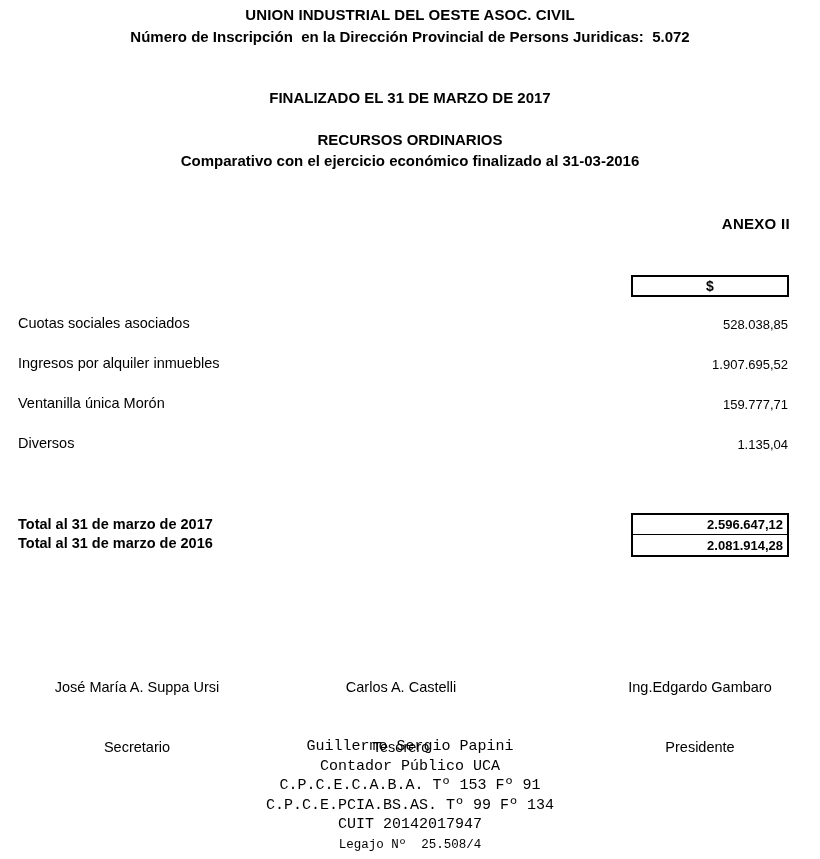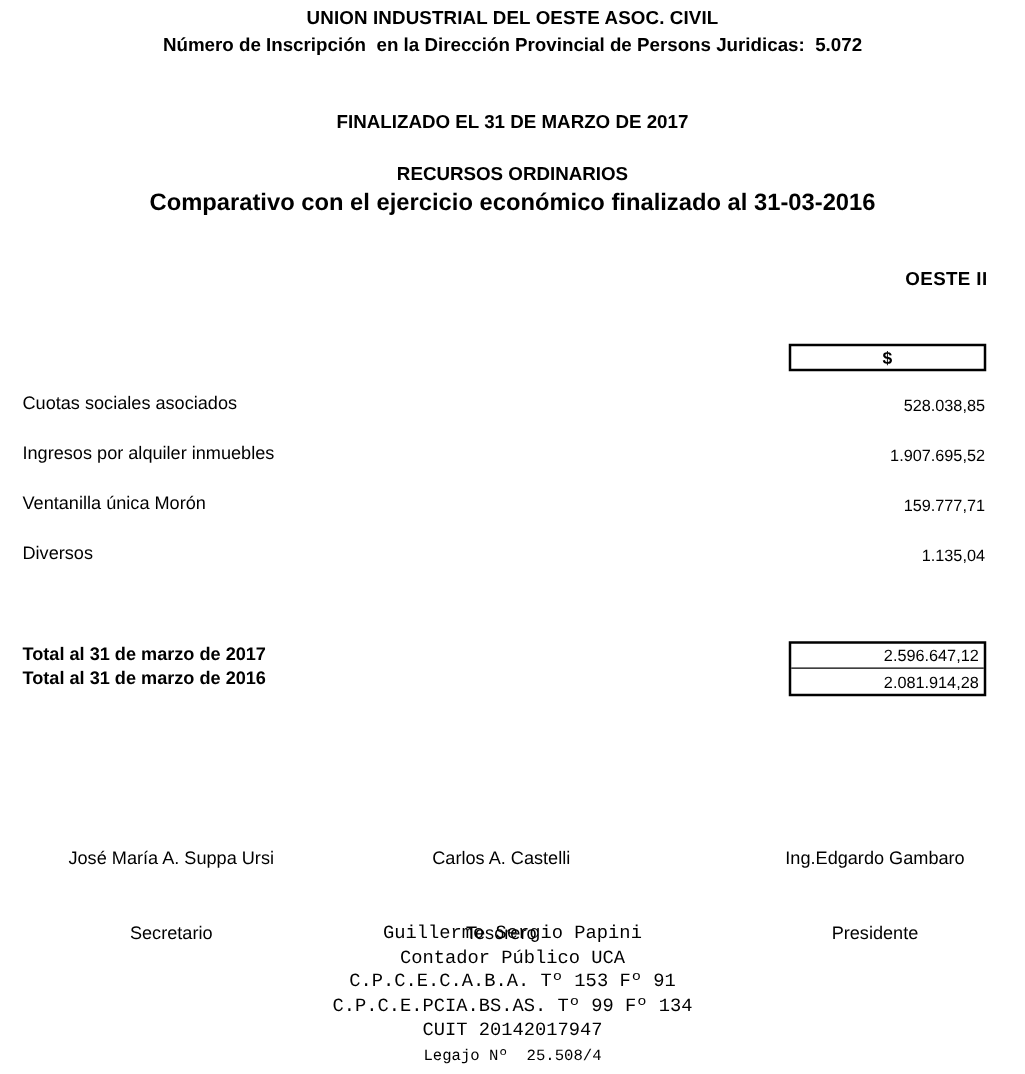--- a/index.html
+++ b/index.html
@@ -52,21 +52,21 @@
   .hdr-line5 {
     position: absolute;
     left: 0; right: 0;
     top: 131px;
     font-size: 15px;
   }
   .hdr-line6 {
     position: absolute;
     left: 0; right: 0;
     top: 152px;
-    font-size: 19px;
+    font-size: 15px;
   }
 
   .anexo {
     position: absolute;
     top: 215px;
     right: 30px;
     font-size: 15px;
     font-weight: bold;
     letter-spacing: 0.3px;
   }
@@ -137,21 +137,21 @@
     box-sizing: border-box;
   }
   .totals-box .trow {
     height: 20px;
     display: flex;
     align-items: center;
     justify-content: flex-end;
     padding-right: 4px;
     box-sizing: border-box;
     font-size: 13px;
-    font-weight: normal;
+    font-weight: bold;
     white-space: pre;
   }
   .totals-box .trow.first { border-bottom: 1.5px solid #000; }
 
   
   .signatures {
     position: absolute;
     left: 0;
     top: 637px;
     width: 820px;
@@ -195,21 +195,21 @@
 <body>
 
 <div class="page">
 
   <div class="hdr hdr-line1">UNION INDUSTRIAL DEL OESTE ASOC. CIVIL</div>
   <div class="hdr hdr-line2">Número de Inscripción  en la Dirección Provincial de Persons Juridicas:  5.072</div>
   <div class="hdr hdr-line4">FINALIZADO EL 31 DE MARZO DE 2017</div>
   <div class="hdr hdr-line5">RECURSOS ORDINARIOS</div>
   <div class="hdr hdr-line6">Comparativo con el ejercicio económico finalizado al 31-03-2016</div>
 
-  <div class="anexo">OESTE II</div>
+  <div class="anexo">ANEXO II</div>
 
   <div class="currency-box">
     <span class="sym">$</span>
   </div>
 
   <div class="rows">
 
     <div class="row">
       <span class="label">Cuotas sociales asociados</span>
       <span class="value">528.038,85</span>

